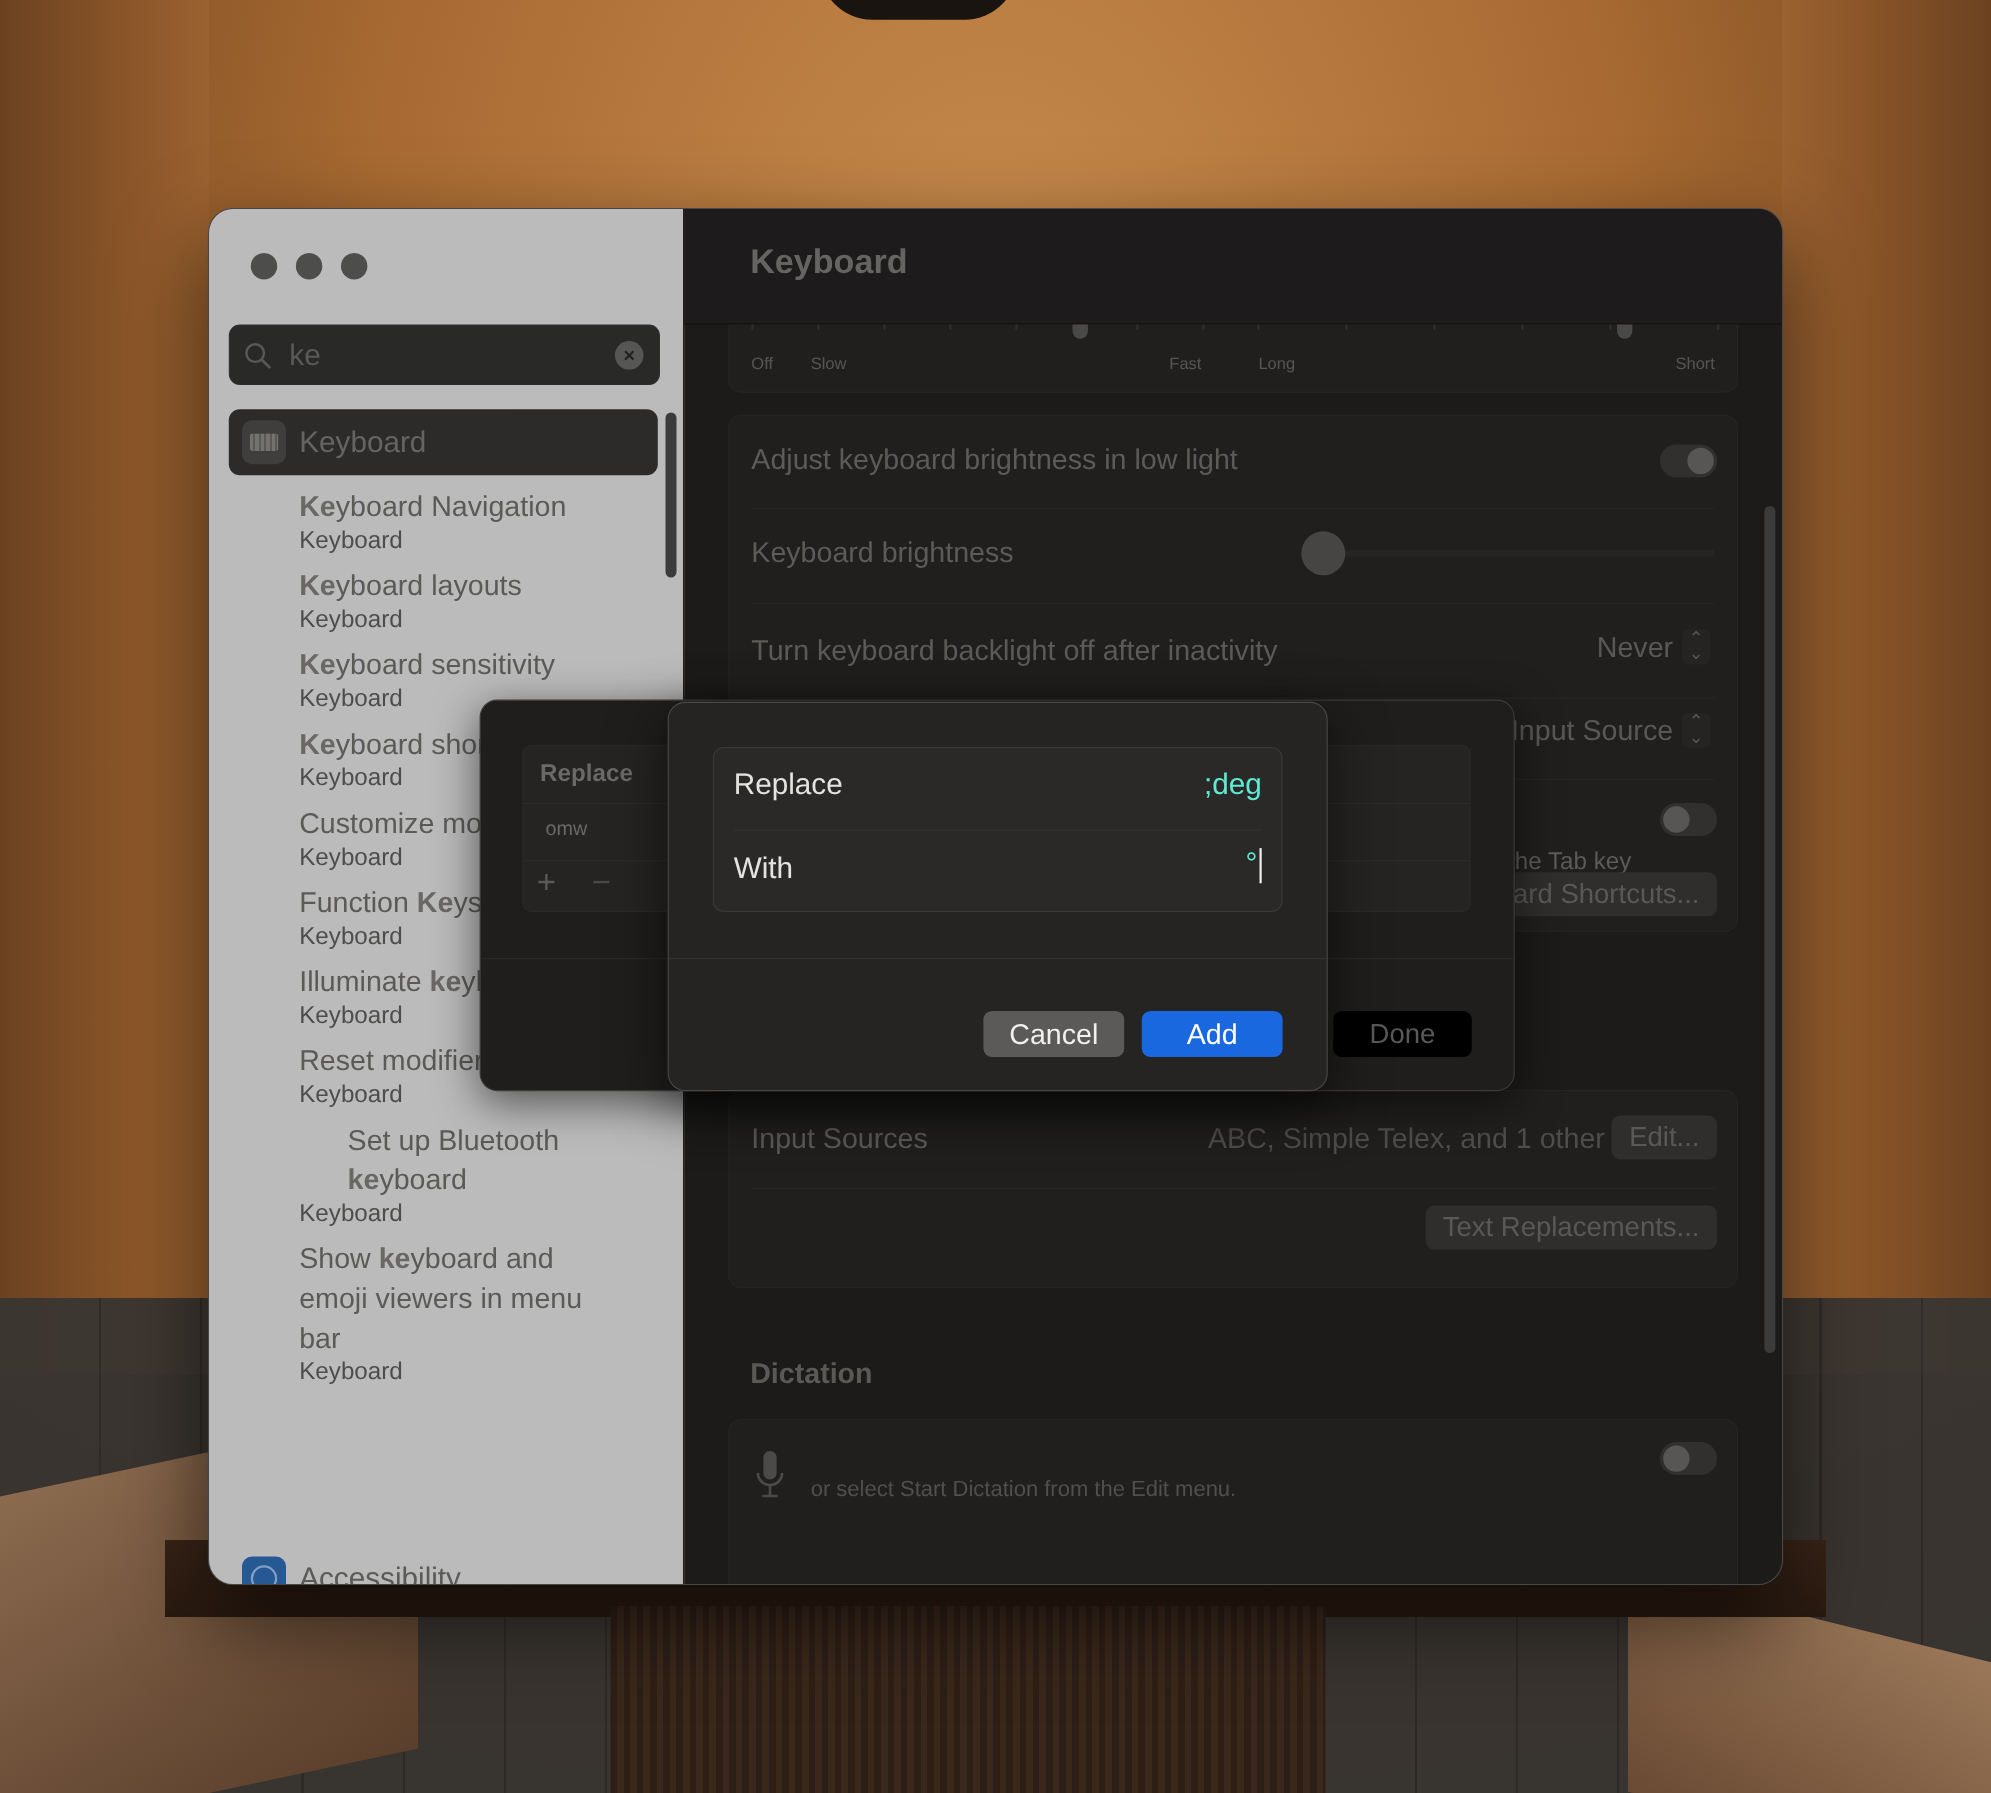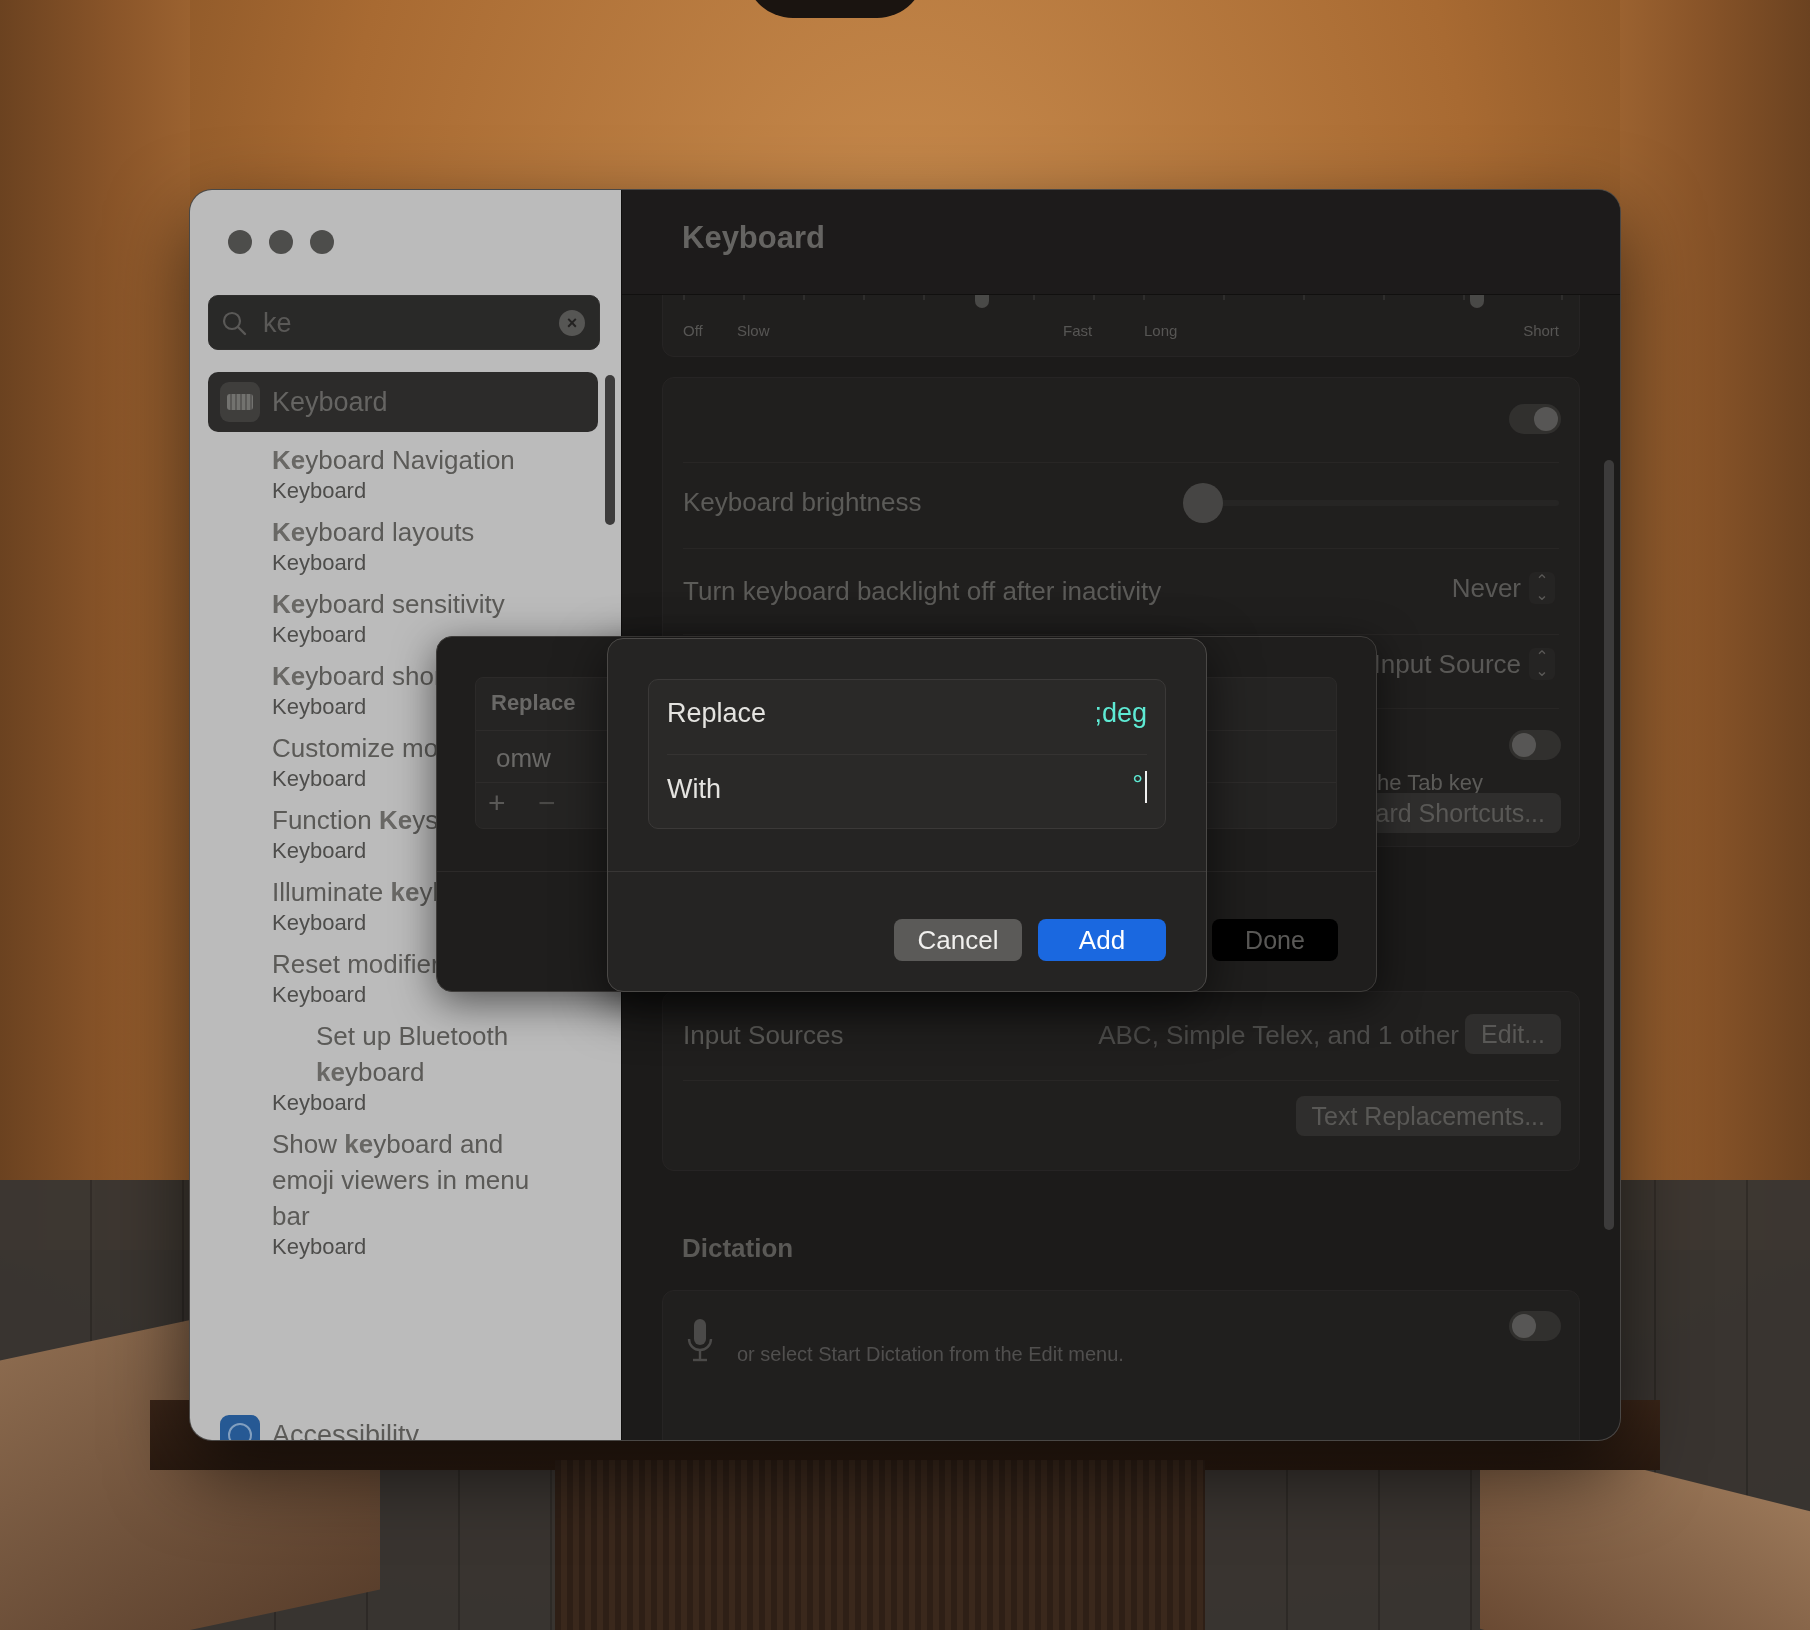--- a/index.html
+++ b/index.html
@@ -79,21 +79,21 @@
   .btn { position:absolute; height:40px; border-radius:8px; background:#3a3937; color:#6d6c69; font-size:25px; line-height:40px; padding:0 16px; }
   .section-h { position:absolute; left:60px; font-size:26px; font-weight:bold; color:#6e6d6a; }
   .scroll-main { position:absolute; right:6px; top:165px; width:10px; height:770px; border-radius:5px; background:#4a4948; }
 
   
   .dim { position:absolute; left:0; top:0; right:0; bottom:0; background:rgba(0,0,0,0.18); pointer-events:none; }
   .sheet-back { position:absolute; left:246px; top:446px; width:939px; height:354px;
     border-radius:16px; background:#1f1e1d; border:1px solid #3e3c3a; box-shadow:0 10px 40px rgba(0,0,0,0.55); }
   .sheet-back .tbl { position:absolute; left:38px; top:40px; width:860px; height:150px; border-radius:8px; background:#252423; border:1px solid #2c2a29; }
   .sheet-back .th { position:absolute; left:15px; top:12px; font-size:22px; font-weight:bold; color:#6a6967; }
-  .sheet-back .td { position:absolute; left:20px; top:65px; font-size:26px; color:#6a6967; }
+  .sheet-back .td { position:absolute; left:20px; top:65px; font-size:18px; color:#6a6967; }
   .sheet-back .hl1 { position:absolute; left:0; right:0; top:52px; height:1px; background:#2e2c2b; }
   .sheet-back .hl2 { position:absolute; left:0; right:0; top:104px; height:1px; background:#2e2c2b; }
   .sheet-back .plus { position:absolute; left:12px; top:108px; font-size:30px; color:#5a5957; }
   .sheet-back .minus { position:absolute; left:62px; top:108px; font-size:30px; color:#4a4947; }
   .sheet-back .sep { position:absolute; left:0; right:0; top:234px; height:1px; background:#2c2a29; }
   .sheet-back .done { position:absolute; right:38px; top:282px; width:126px; height:42px; border-radius:8px; background:#000000;
     color:#5a5957; font-size:25px; text-align:center; line-height:42px; }
 
   .sheet-front { position:absolute; left:417px; top:448px; width:598px; height:352px;
     border-radius:16px; background:#252423; border:1px solid #4b4947; box-shadow:0 14px 50px rgba(0,0,0,0.6); }
@@ -221,20 +221,21 @@
             <div style="position: absolute; top: -14px; width: 14px; height: 26px; border-radius: 7px; background: rgb(90, 89, 87); left: 787.4px;"></div>
           </div>
         <span class="ticklbl" style="left:20px;top:46px;">Off</span>
         <span class="ticklbl" style="left:74px;top:46px;">Slow</span>
         <span class="ticklbl" style="left:400px;top:46px;">Fast</span>
         <span class="ticklbl" style="left:481px;top:46px;">Long</span>
         <span class="ticklbl" style="right:20px;top:46px;">Short</span>
       </div>
 
       <div class="group" style="top:82px;height:470px;">
+        <span class="row-label" style="top:24px;">Adjust keyboard brightness in low light</span>
         <div class="toggle" style="top:26px;">
             <div class="knob" style="right:3px;"></div>
           </div>
         <div class="divider" style="top:84px;"></div>
         <span class="row-label" style="top:109px;">Keyboard brightness</span>
         <div class="slider" id="brightSlider" style="top:122px;">
             <div class="knob"></div>
           </div>
         <div class="divider" style="top:170px;"></div>
         <span class="row-label" style="top:198px;">Turn keyboard backlight off after inactivity</span>

